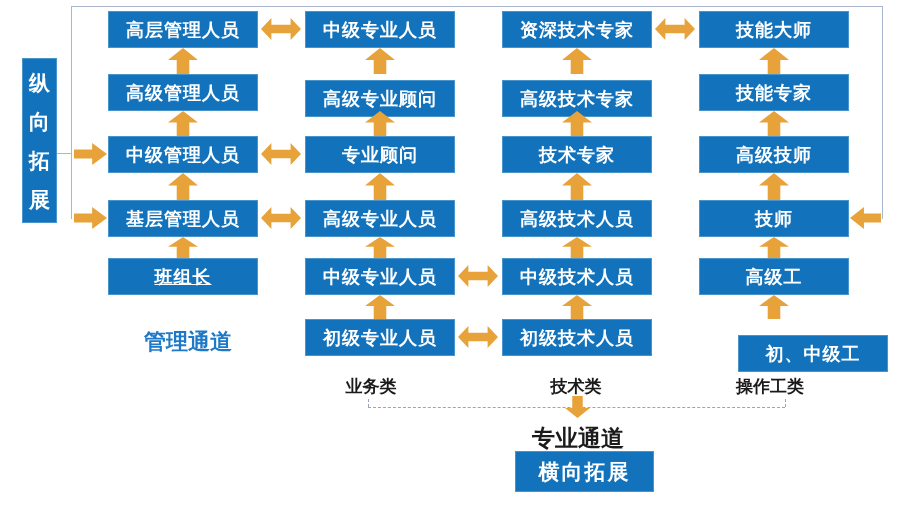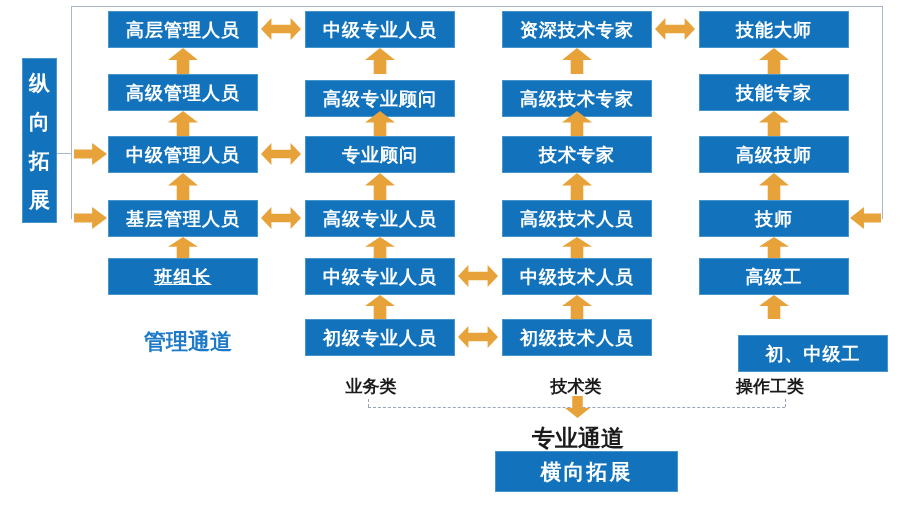--- a/index.html
+++ b/index.html
@@ -21,21 +21,21 @@
     box-shadow:inset 0 0 0 1px rgba(140,190,225,.45);
     white-space:nowrap;letter-spacing:1px;
   }
   .sidebox{
     position:absolute;left:22px;top:58px;width:35px;height:165px;background:var(--box-blue);
     color:#fff;font-weight:bold;font-size:21px;display:flex;align-items:center;justify-content:center;
     box-shadow:inset 0 0 0 1px rgba(140,190,225,.45);
   }
   .sidebox span{display:block;width:22px;line-height:39px;word-break:break-all;text-align:center;}
   .bigbox{
-    position:absolute;left:495px;top:451px;width:183px;height:41px;background:var(--box-blue);
+    position:absolute;left:515px;top:451px;width:139px;height:41px;background:var(--box-blue);
     color:#fff;font-weight:bold;font-size:21px;display:flex;align-items:center;justify-content:center;
     box-shadow:inset 0 0 0 1px rgba(140,190,225,.45);letter-spacing:2px;
   }
   .arr{position:absolute;background:var(--arrow-orange);}
   .arr-up{width:30px;clip-path:polygon(50% 0,100% 46%,71% 46%,71% 100%,29% 100%,29% 46%,0 46%);}
   .arr-down{clip-path:polygon(29% 0,71% 0,71% 54%,100% 54%,50% 100%,0 54%,29% 54%);}
   .arr-right{clip-path:polygon(0 30%,55% 30%,55% 0,100% 50%,55% 100%,55% 70%,0 70%);}
   .arr-left{clip-path:polygon(100% 30%,45% 30%,45% 0,0 50%,45% 100%,45% 70%,100% 70%);}
   .arr-swap{width:40px;height:22px;clip-path:polygon(0 50%,26% 0,26% 31%,74% 31%,74% 0,100% 50%,74% 100%,74% 69%,26% 69%,26% 100%);}
   .line{position:absolute;background:var(--bracket-line);}

